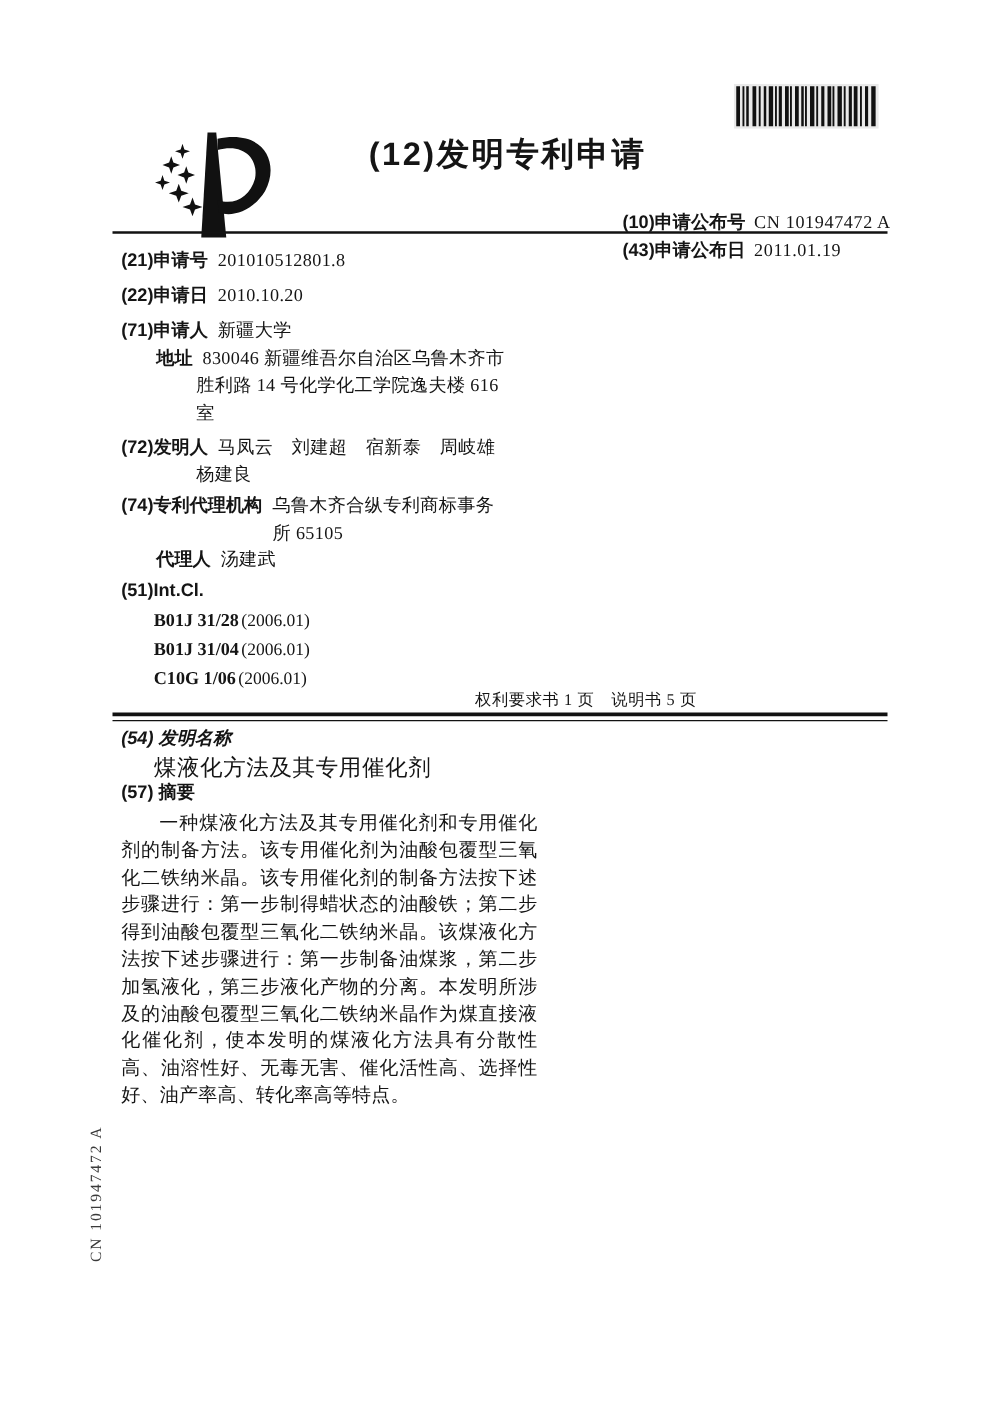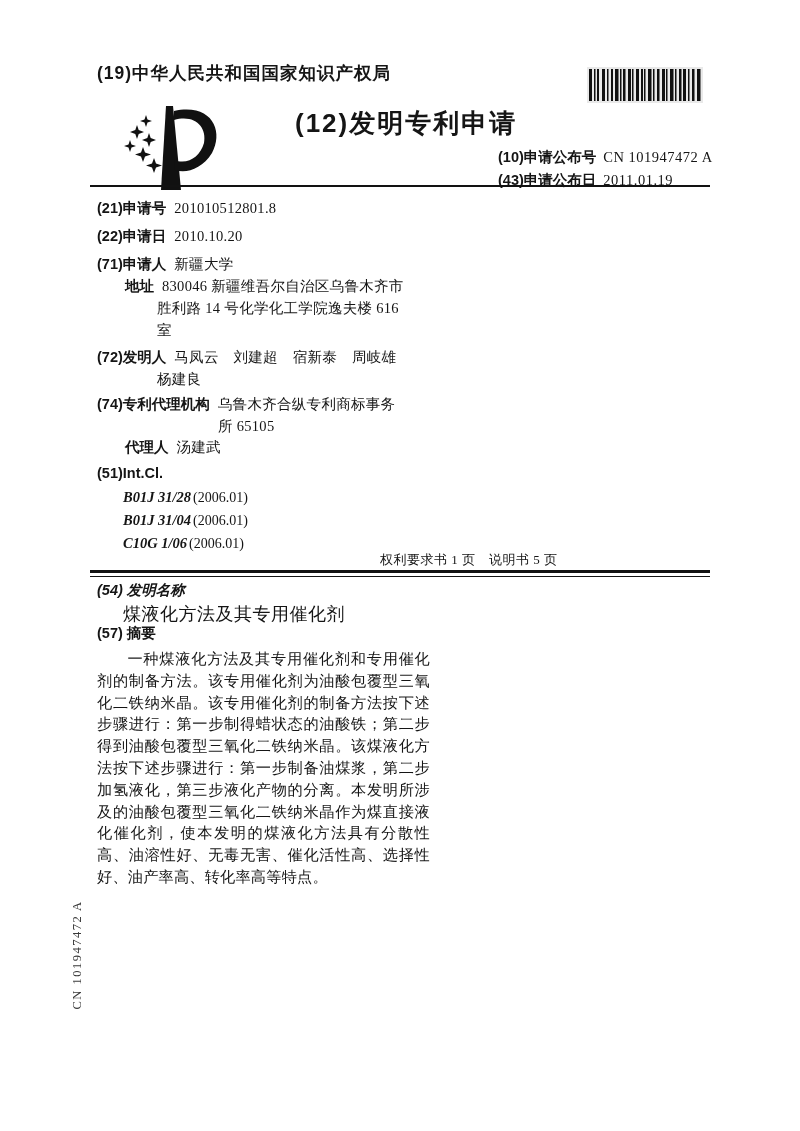--- a/index.html
+++ b/index.html
@@ -6,29 +6,29 @@
   .page{
     position:relative;width:800px;height:1131px;background:#ffffff;
     color:#151515;overflow:hidden;
     font-family:"Liberation Serif","DejaVu Serif",serif;
   }
   .abs{position:absolute;white-space:nowrap;}
   .hei{font-family:"Liberation Sans","DejaVu Sans",sans-serif;font-weight:700;}
   .song{font-family:"Liberation Serif","DejaVu Serif",serif;font-weight:400;}
   .office{left:97px;top:61px;font-size:17.5px;letter-spacing:1px;}
   .doctype{left:295px;top:106px;font-size:26px;letter-spacing:2px;}
-  .publine{font-size:14.5px;}
+  .publine{font-size:14.5px;margin-top:20px;}
   .publine .lbl{font-size:14.5px;}
   .publine .val{margin-left:7px;font-size:14.5px;letter-spacing:.5px;}
   .rule{position:absolute;left:90px;width:620px;background:#121212;}
   .row{font-size:14.5px;}
   .row .lbl{font-size:14.5px;}
   .row .val{margin-left:8px;letter-spacing:.3px;}
   .cont{font-size:14.5px;letter-spacing:.3px;}
-  .intcl-code{font-family:"Liberation Serif","DejaVu Serif",serif;font-weight:700;font-style:italic;font-size:14.5px;}
+  .intcl-code{font-family:"Liberation Serif","DejaVu Serif",serif;font-weight:700;font-size:14.5px;}
   .intcl-ver{margin-left:2px;font-size:14px;}
   .pages{left:380px;top:551px;width:250px;font-size:13px;letter-spacing:.5px;}
   .sec-lbl{font-size:14.5px;}
   .title-text{left:123px;top:602px;font-size:18px;letter-spacing:.5px;}
   .abstract{
     position:absolute;left:97px;top:648px;width:333px;
     font-size:15.2px;line-height:21.8px;text-align:justify;text-indent:2em;
     white-space:normal;letter-spacing:.2px;
   }
   .vertical-id{
@@ -36,21 +36,20 @@
     text-align:center;font-size:12.5px;letter-spacing:1.5px;color:#3a3a3a;
     transform:rotate(-90deg);transform-origin:50% 50%;
   }
   svg{display:block;}
 </style>
 </head>
 <body>
 
 <div class="page">
 
-  <div class="abs hei office">(19)中华人民共和国国家知识产权局</div>
 
   <div class="abs" style="left:587px;top:67px;">
     <svg width="116" height="36" viewBox="0 0 116 36">
       <rect x="0" y="0" width="116" height="36" fill="#e9e9e9"></rect>
       <g fill="#111111">
         <rect x="2" y="2" width="3" height="32"></rect>
           <rect x="7" y="2" width="1.5" height="32"></rect>
         <rect x="10" y="2" width="2" height="32"></rect>
           <rect x="15" y="2" width="3" height="32"></rect>
         <rect x="20" y="2" width="1.5" height="32"></rect>

